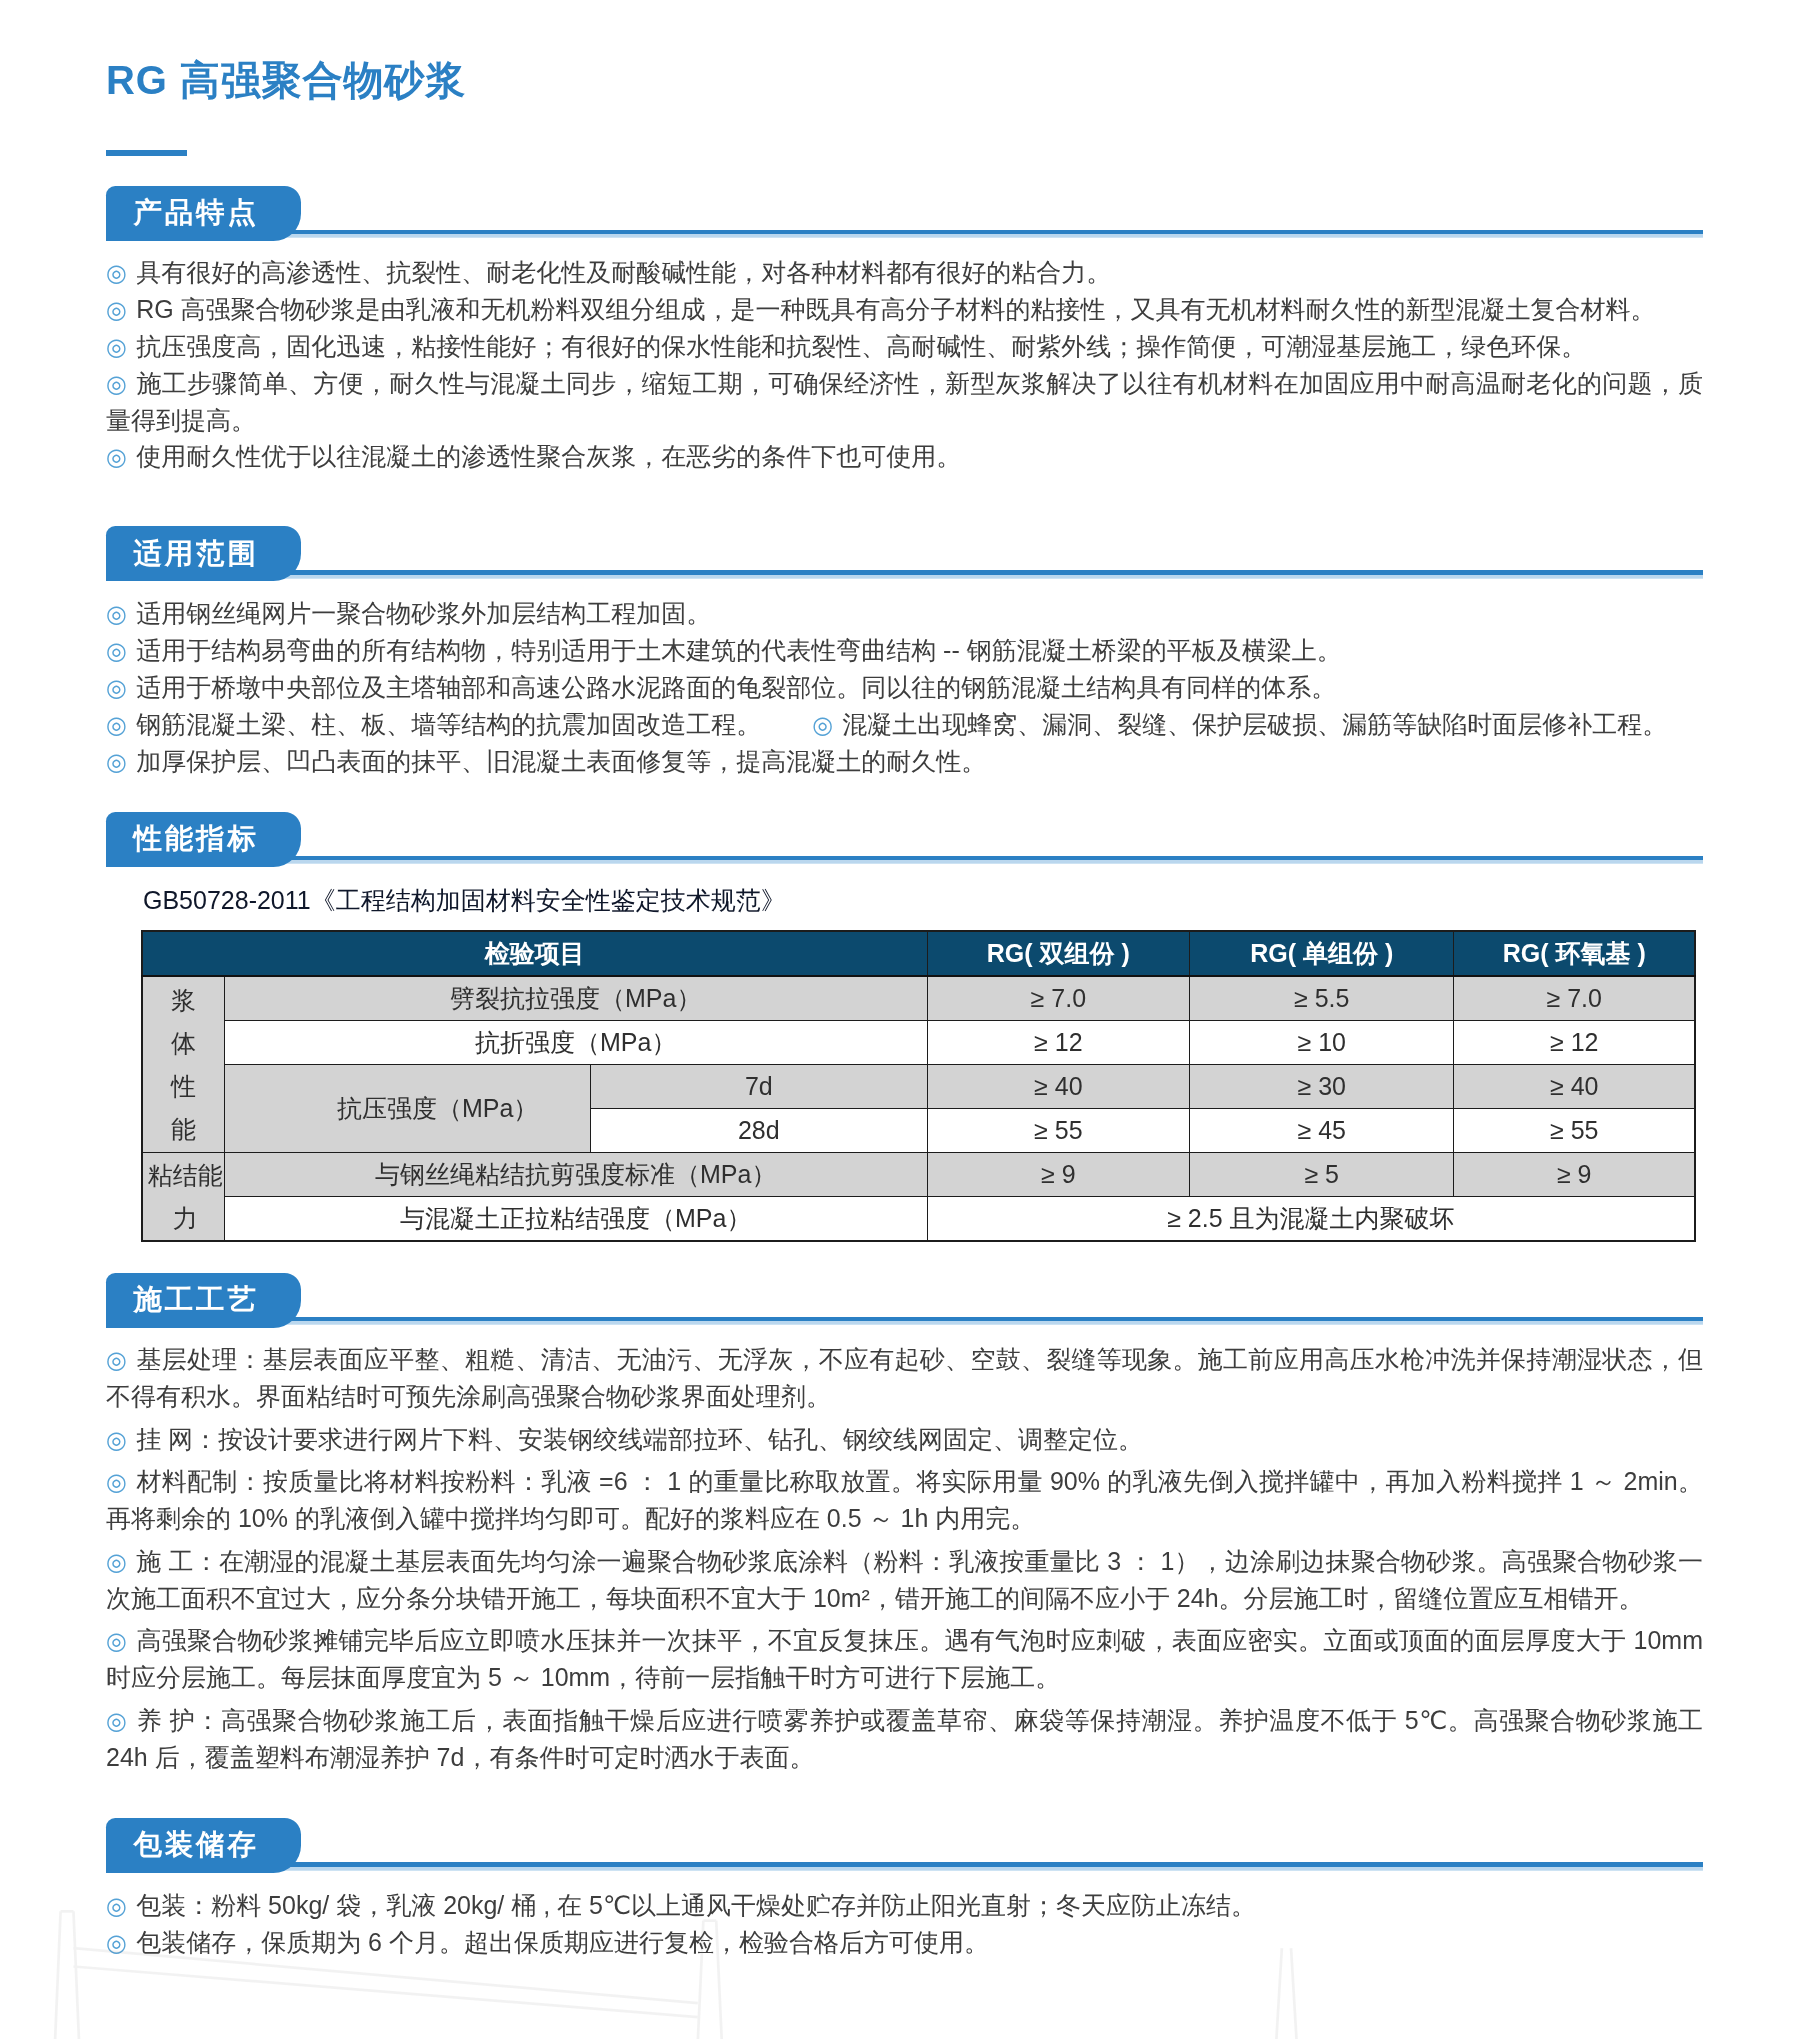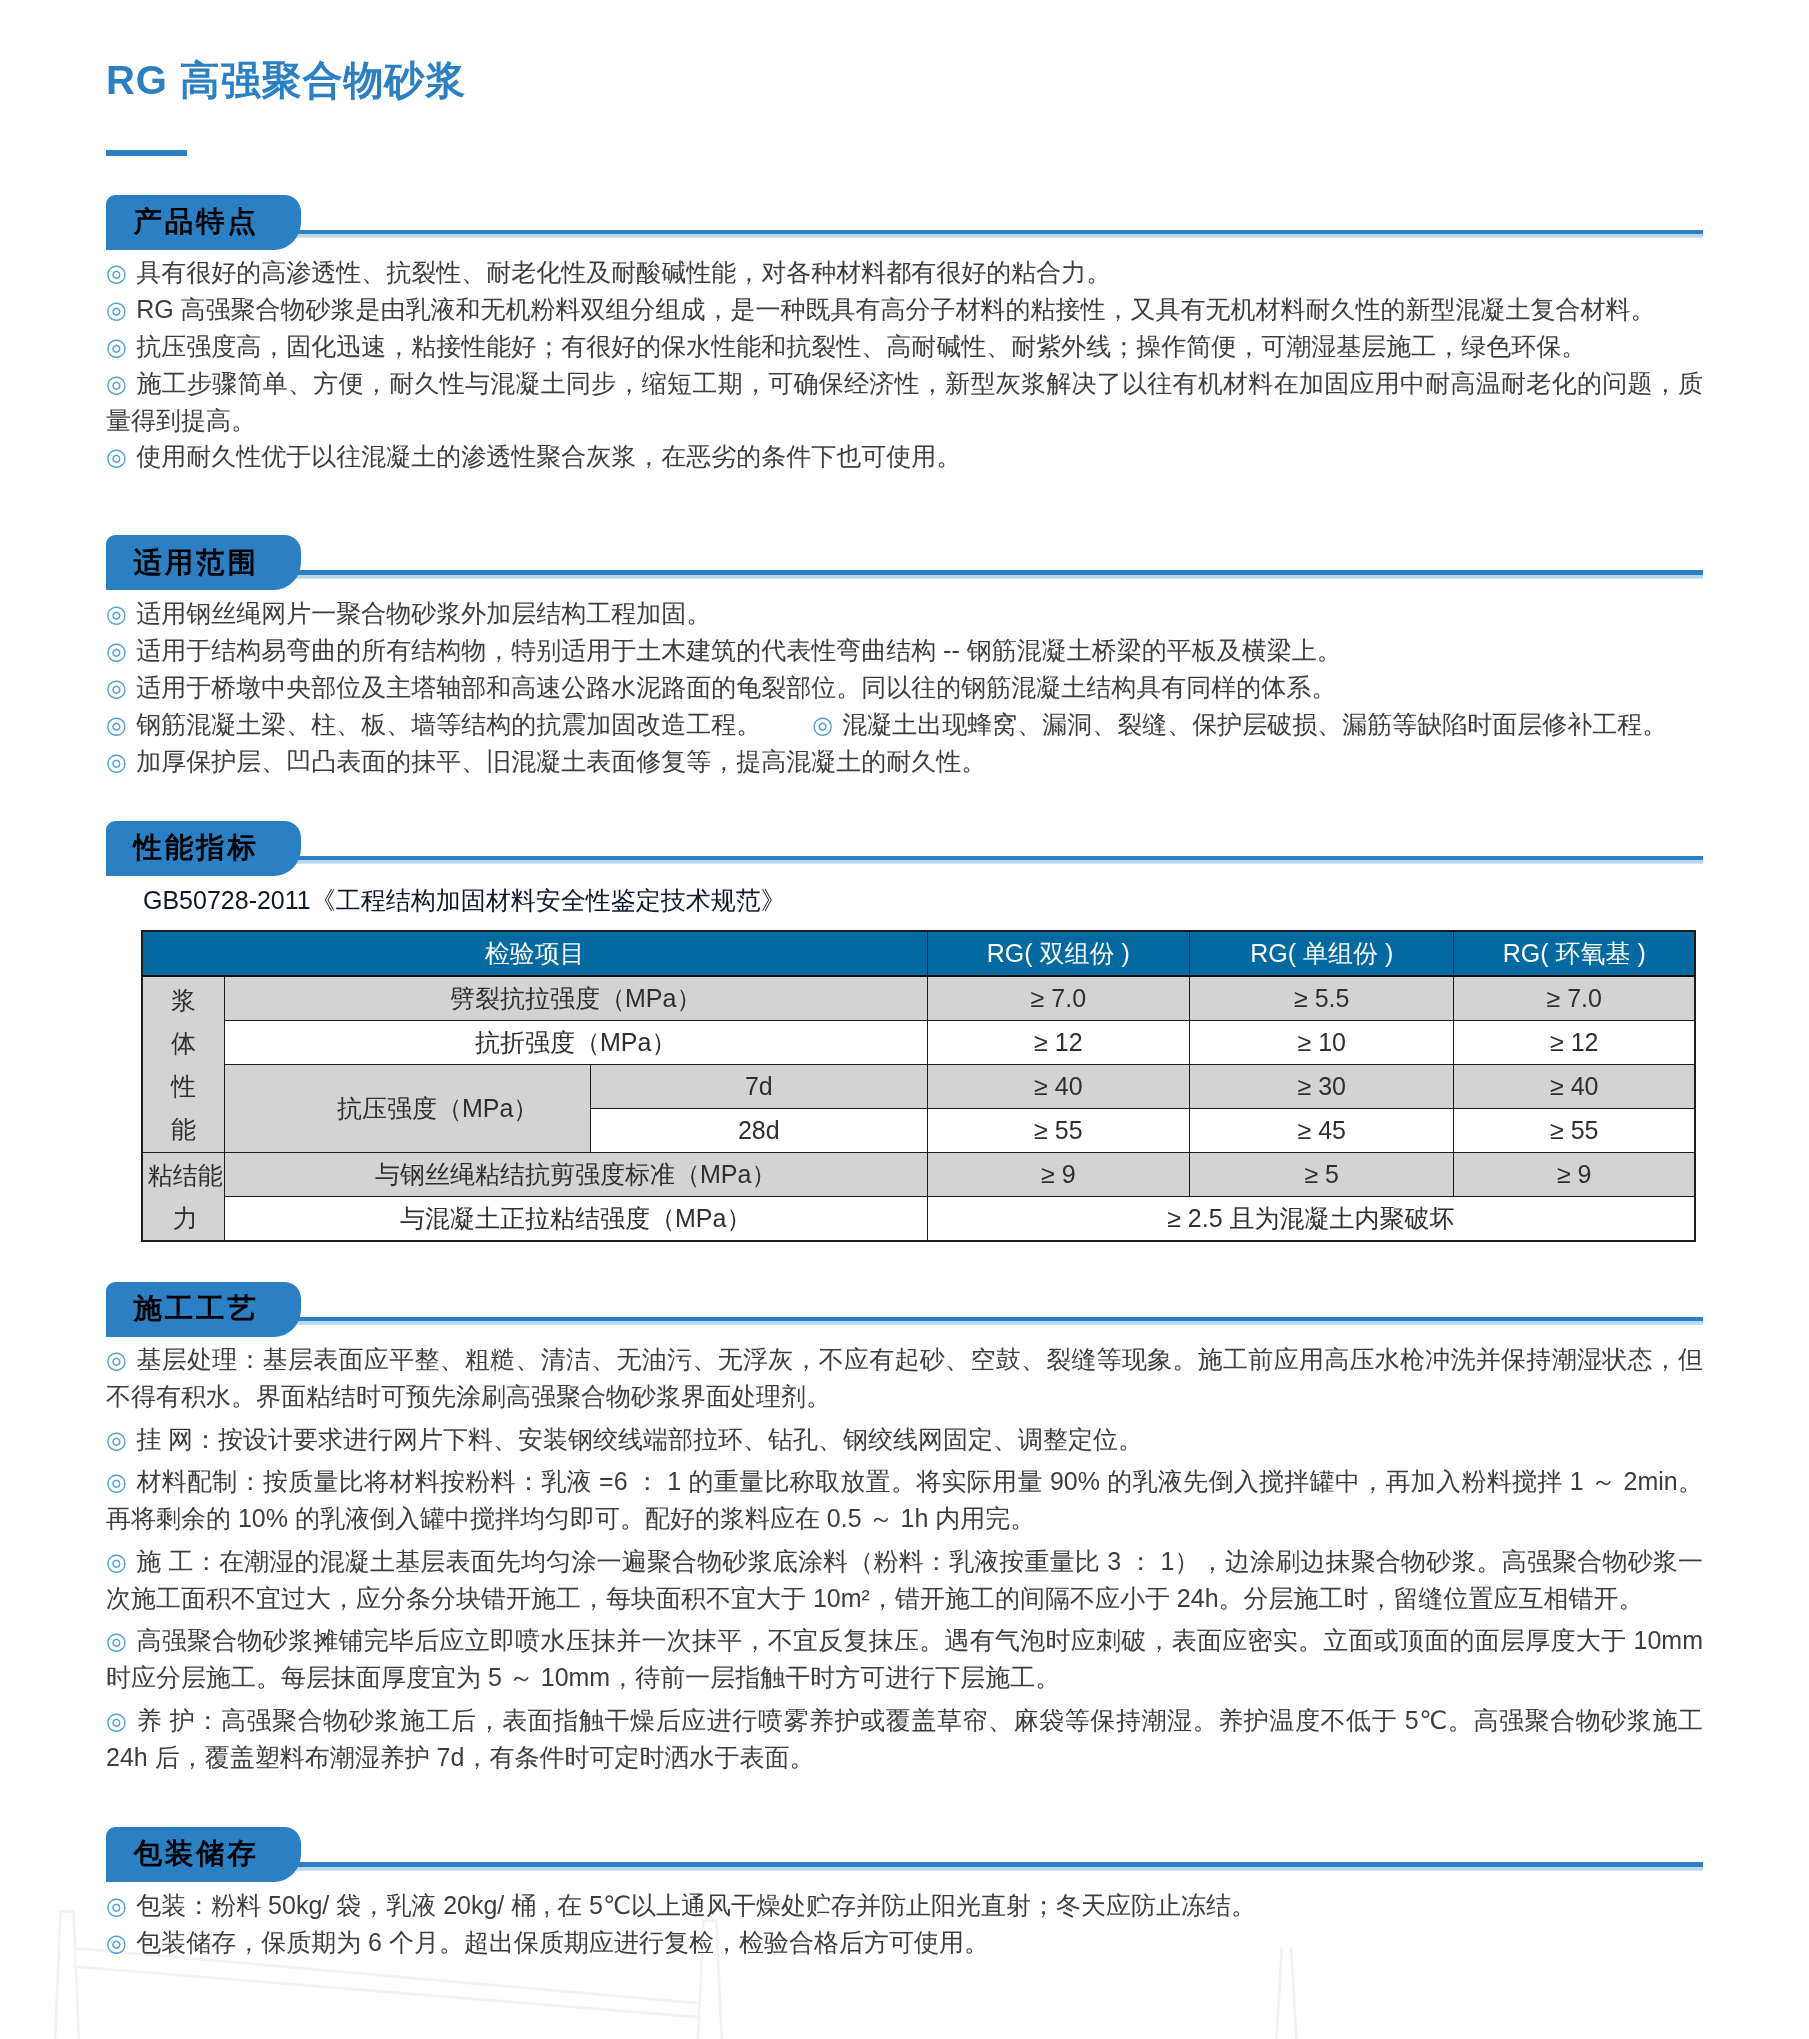--- a/index.html
+++ b/index.html
@@ -9,21 +9,21 @@
   }
   .content{padding:0 106px;box-sizing:border-box;}
   .doc-title{
     padding-top:13px;font-size:40px;font-weight:bold;color:#2b80c4;letter-spacing:0.9px;margin-top:40px;
   }
   .title-divider{width:81px;height:5.5px;background:#2b80c4;margin-top:42px;}
   .sec-head{position:relative;height:57px;}
   .sec-rule{position:absolute;left:0;right:0;top:47px;height:4.6px;background:#2b80c4;
     box-shadow:0 3.7px 0 #bad7ee;}
   .sec-badge{
-    position:absolute;left:0;top:12px;height:55px;background:#2b80c4;color:#000000;
+    position:absolute;left:0;top:3px;height:55px;background:#2b80c4;color:#ffffff;
     display:flex;align-items:center;font-size:28.5px;font-weight:bold;letter-spacing:2.8px;
     padding:0 42px 0 27.5px;border-radius:9.2px 16.5px 27.5px 0;z-index:2;
   }
   .mt-feat{margin-top:27px;}
   .mt-scope{margin-top:48px;text-align:right;}
   .mt-perf{margin-top:29px;}
   .mt-proc{margin-top:27.5px;}
   .mt-pack{margin-top:39px;}
   p.item{margin:0;font-size:25px;line-height:36px;color:#3d3d3d;text-align:justify;}
   .list{margin-top:14.7px;}
@@ -35,21 +35,21 @@
   }
   table.perf{
     border-collapse:collapse;margin-left:35px;width:1555px;table-layout:fixed;
     border:2.8px solid #1c1c1c;font-size:25px;color:#2f2f2f;
   }
   table.perf td,table.perf th{
     border:1.8px solid #1c1c1c;text-align:center;vertical-align:middle;
     height:43px;padding:0 3.7px;font-weight:normal;overflow:hidden;
   }
   table.perf thead th{
-    background:#0369a1;color:#ffffff;border-bottom:2.8px solid #111;height:43px;
+    background:#0c4a6e;color:#ffffff;border-bottom:2.8px solid #111;height:43px;font-weight:bold;
   }
   td.gray{background:#d3d3d3;}
   td.white{background:#ffffff;}
   td.groupcell{background:#d3d3d3;line-height:43px;}
   .vert{display:inline-block;width:27.5px;word-break:break-all;line-height:43px;}
   .wrapcell{display:inline-block;width:77px;word-break:break-all;line-height:43px;}
   .watermark{position:absolute;bottom:0;left:0;opacity:0.10;pointer-events:none;}
 </style>
 </head>
 <body>

